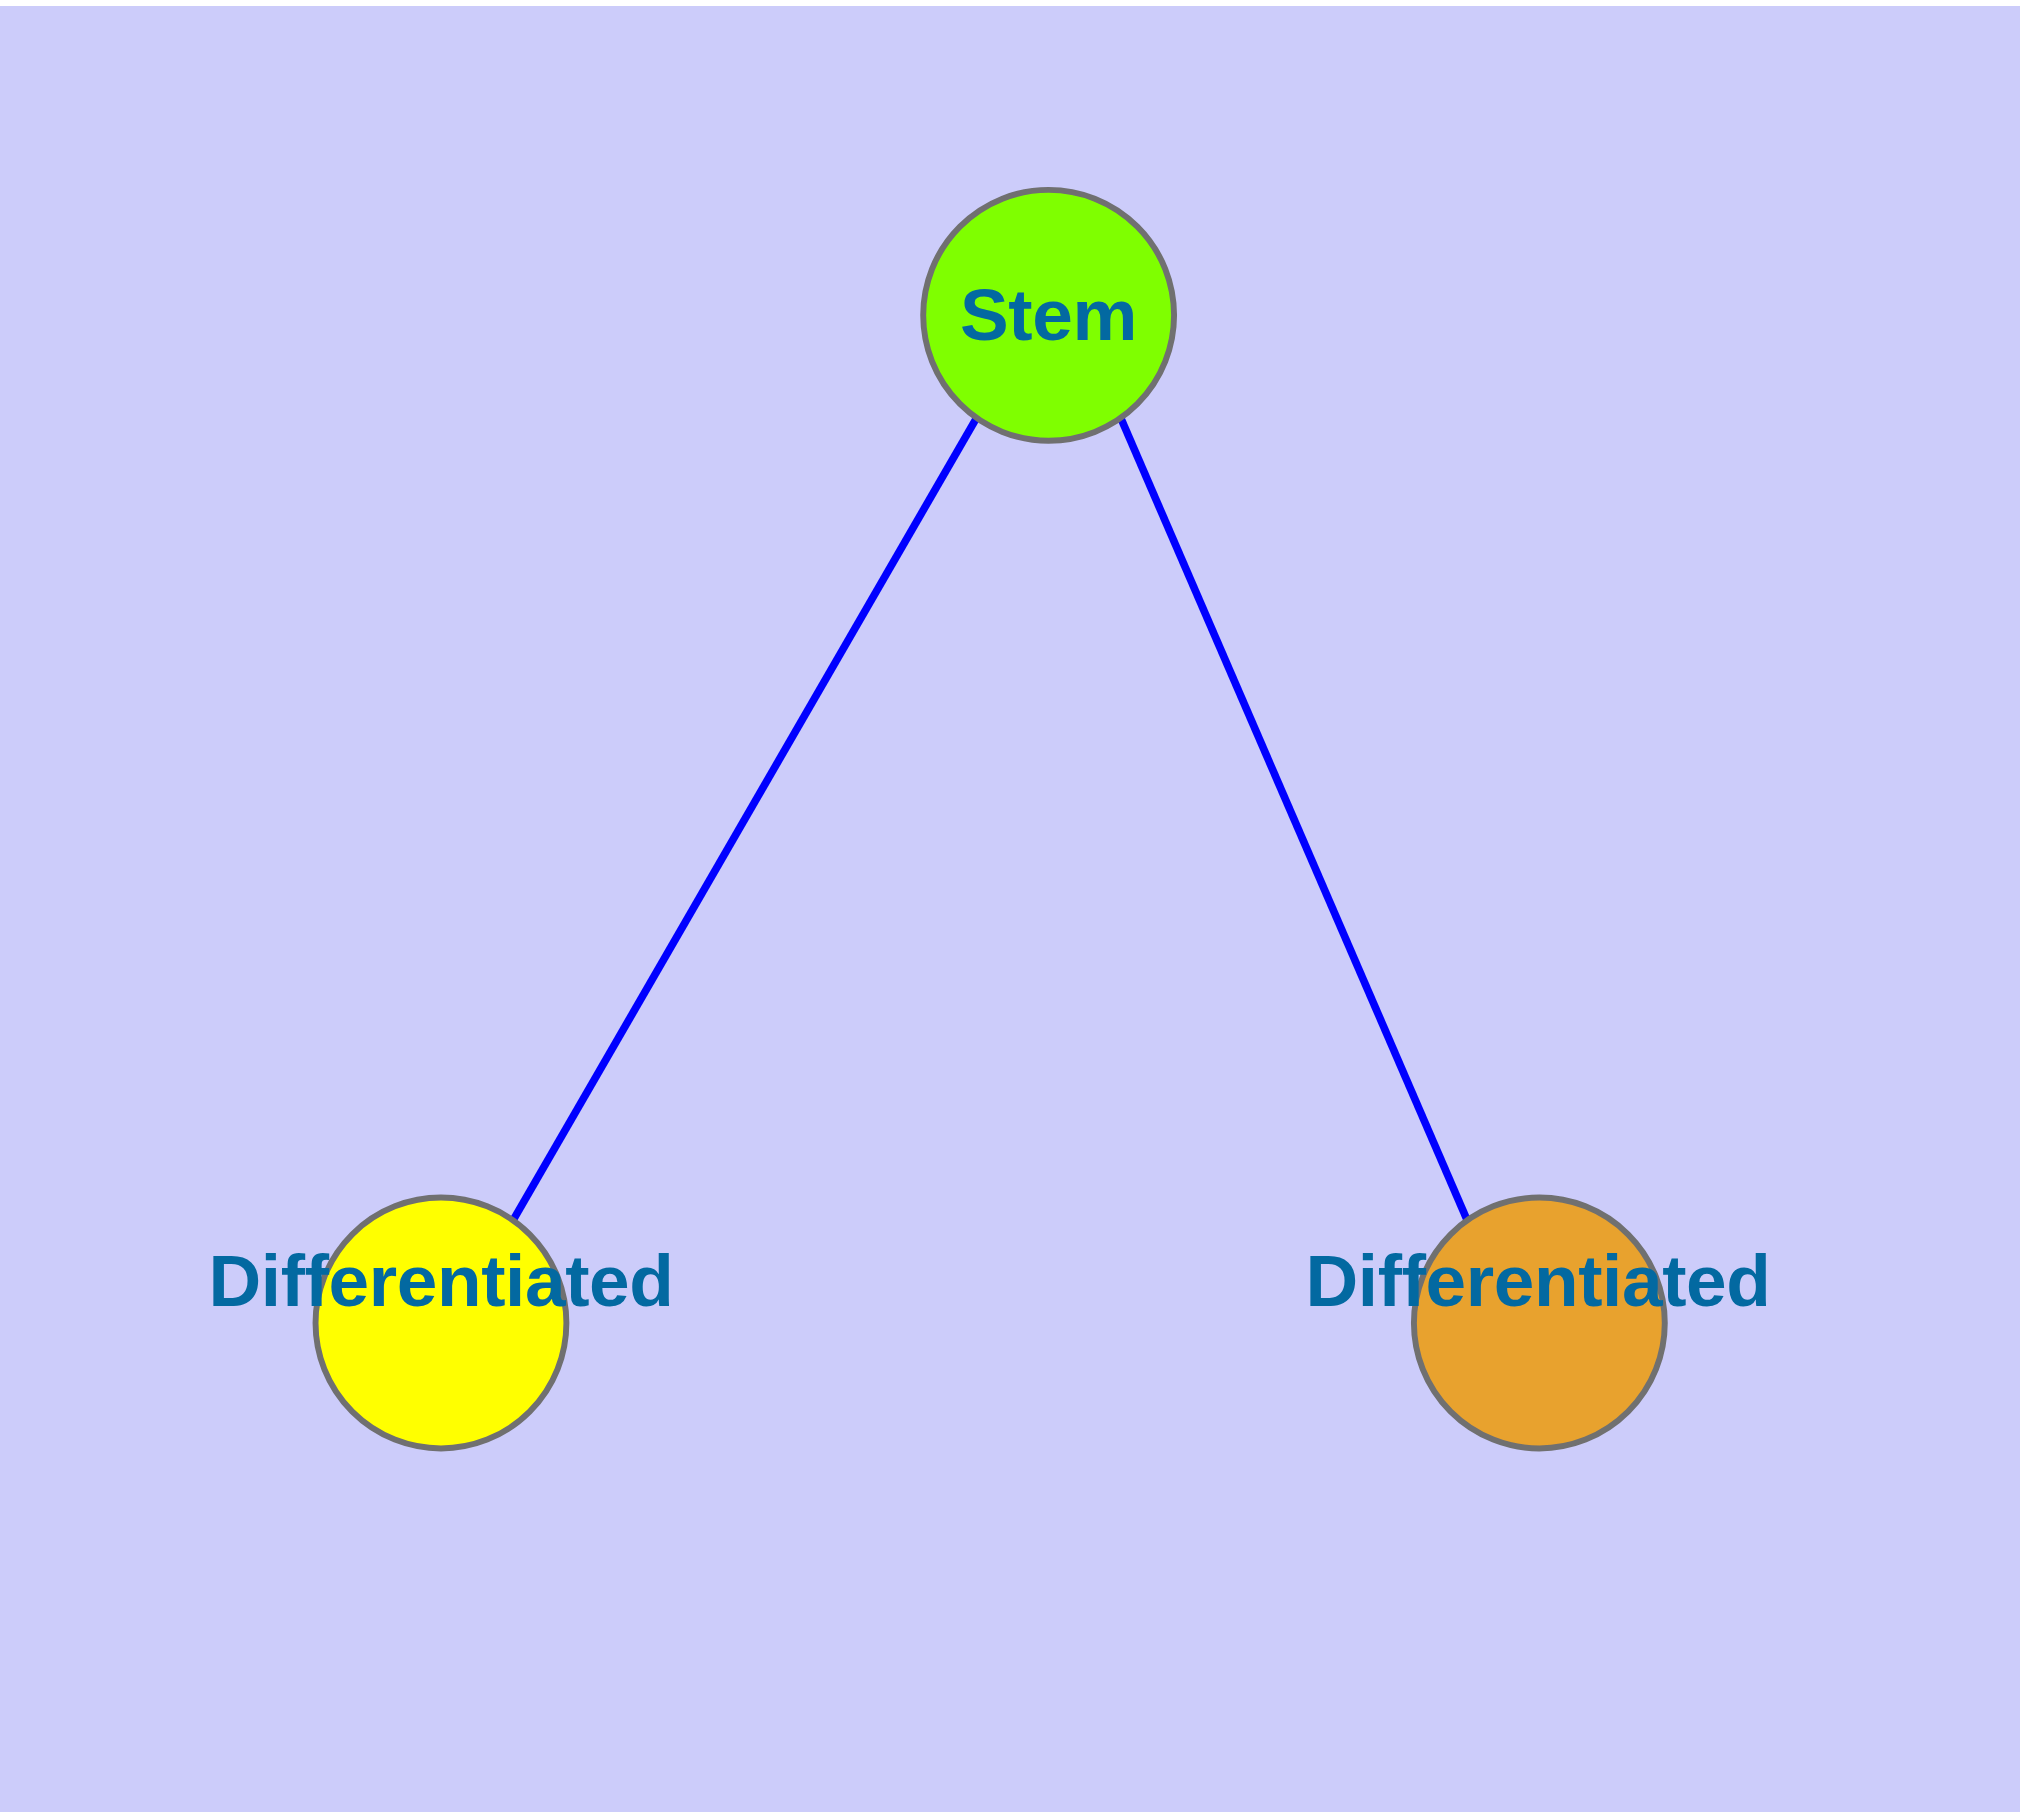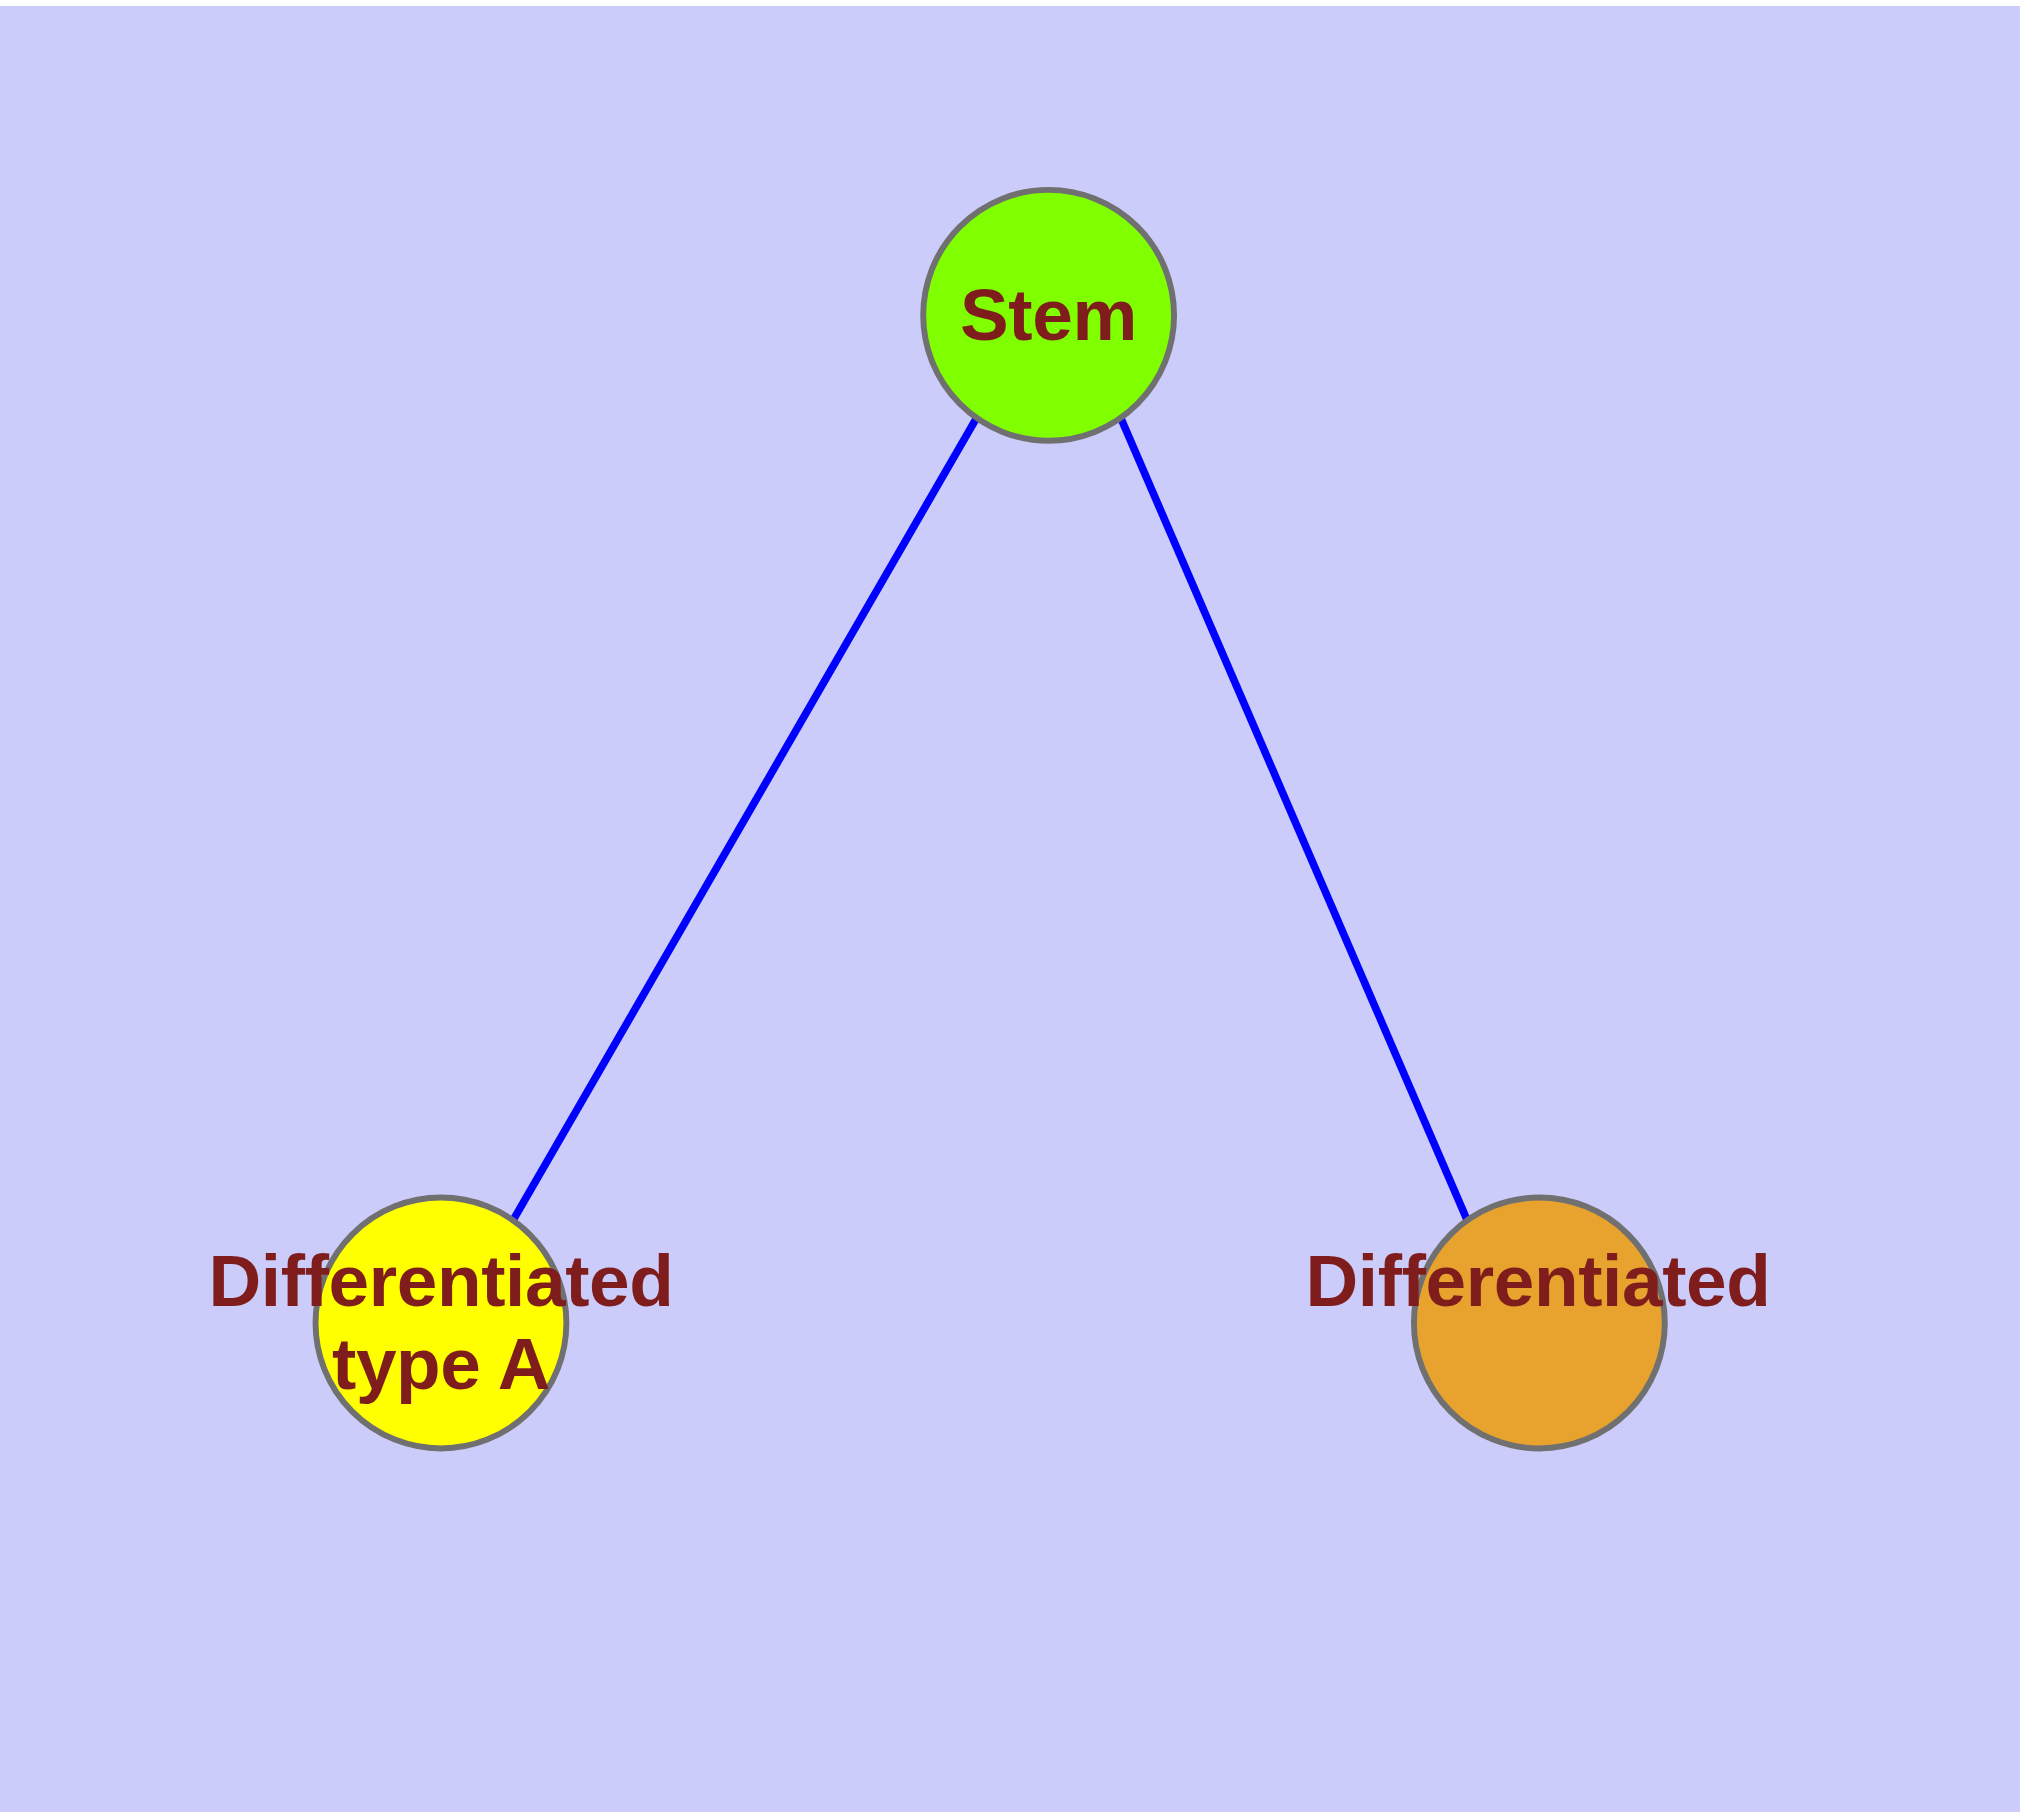--- a/index.html
+++ b/index.html
@@ -26,21 +26,21 @@
   #graph-svg {
     position: absolute;
     left: 0;
     top: 0;
     width: 2021px;
     height: 1812px;
   }
   .node-label {
     position: absolute;
     text-align: center;
-    color: #7f1d1d;
+    color: #0369a1;
     font-weight: bold;
     line-height: 1.14;
     white-space: pre;
     pointer-events: none;
     letter-spacing: -0.4px;
   }
   #label-stem {
     font-size: 73px;
     left: 794px;
     top: 273px;
@@ -75,18 +75,18 @@
 
     <g>
       <circle class="node-circle" cx="520" cy="1561" r="148" fill="#FFFF00" stroke="#707070" stroke-width="7"></circle>
       <circle class="node-circle" cx="1816" cy="1561" r="148" fill="#E8A22E" stroke="#707070" stroke-width="7"></circle>
       <circle class="node-circle" cx="1237" cy="372" r="148" fill="#7FFF00" stroke="#707070" stroke-width="7"></circle>
     </g>
   </svg>
 
   <div class="node-label" id="label-stem">Stem</div>
 
-  <div class="node-label" id="label-diff-a"><span>Differentiated</span><br><span>type A</span></div>
+  <div class="node-label" id="label-diff-a"><span>Differentiated</span><br></div>
 
   <div class="node-label" id="label-diff-b"><span>Differentiated</span><br></div>
 
 </div>
 
 
 </body></html>

